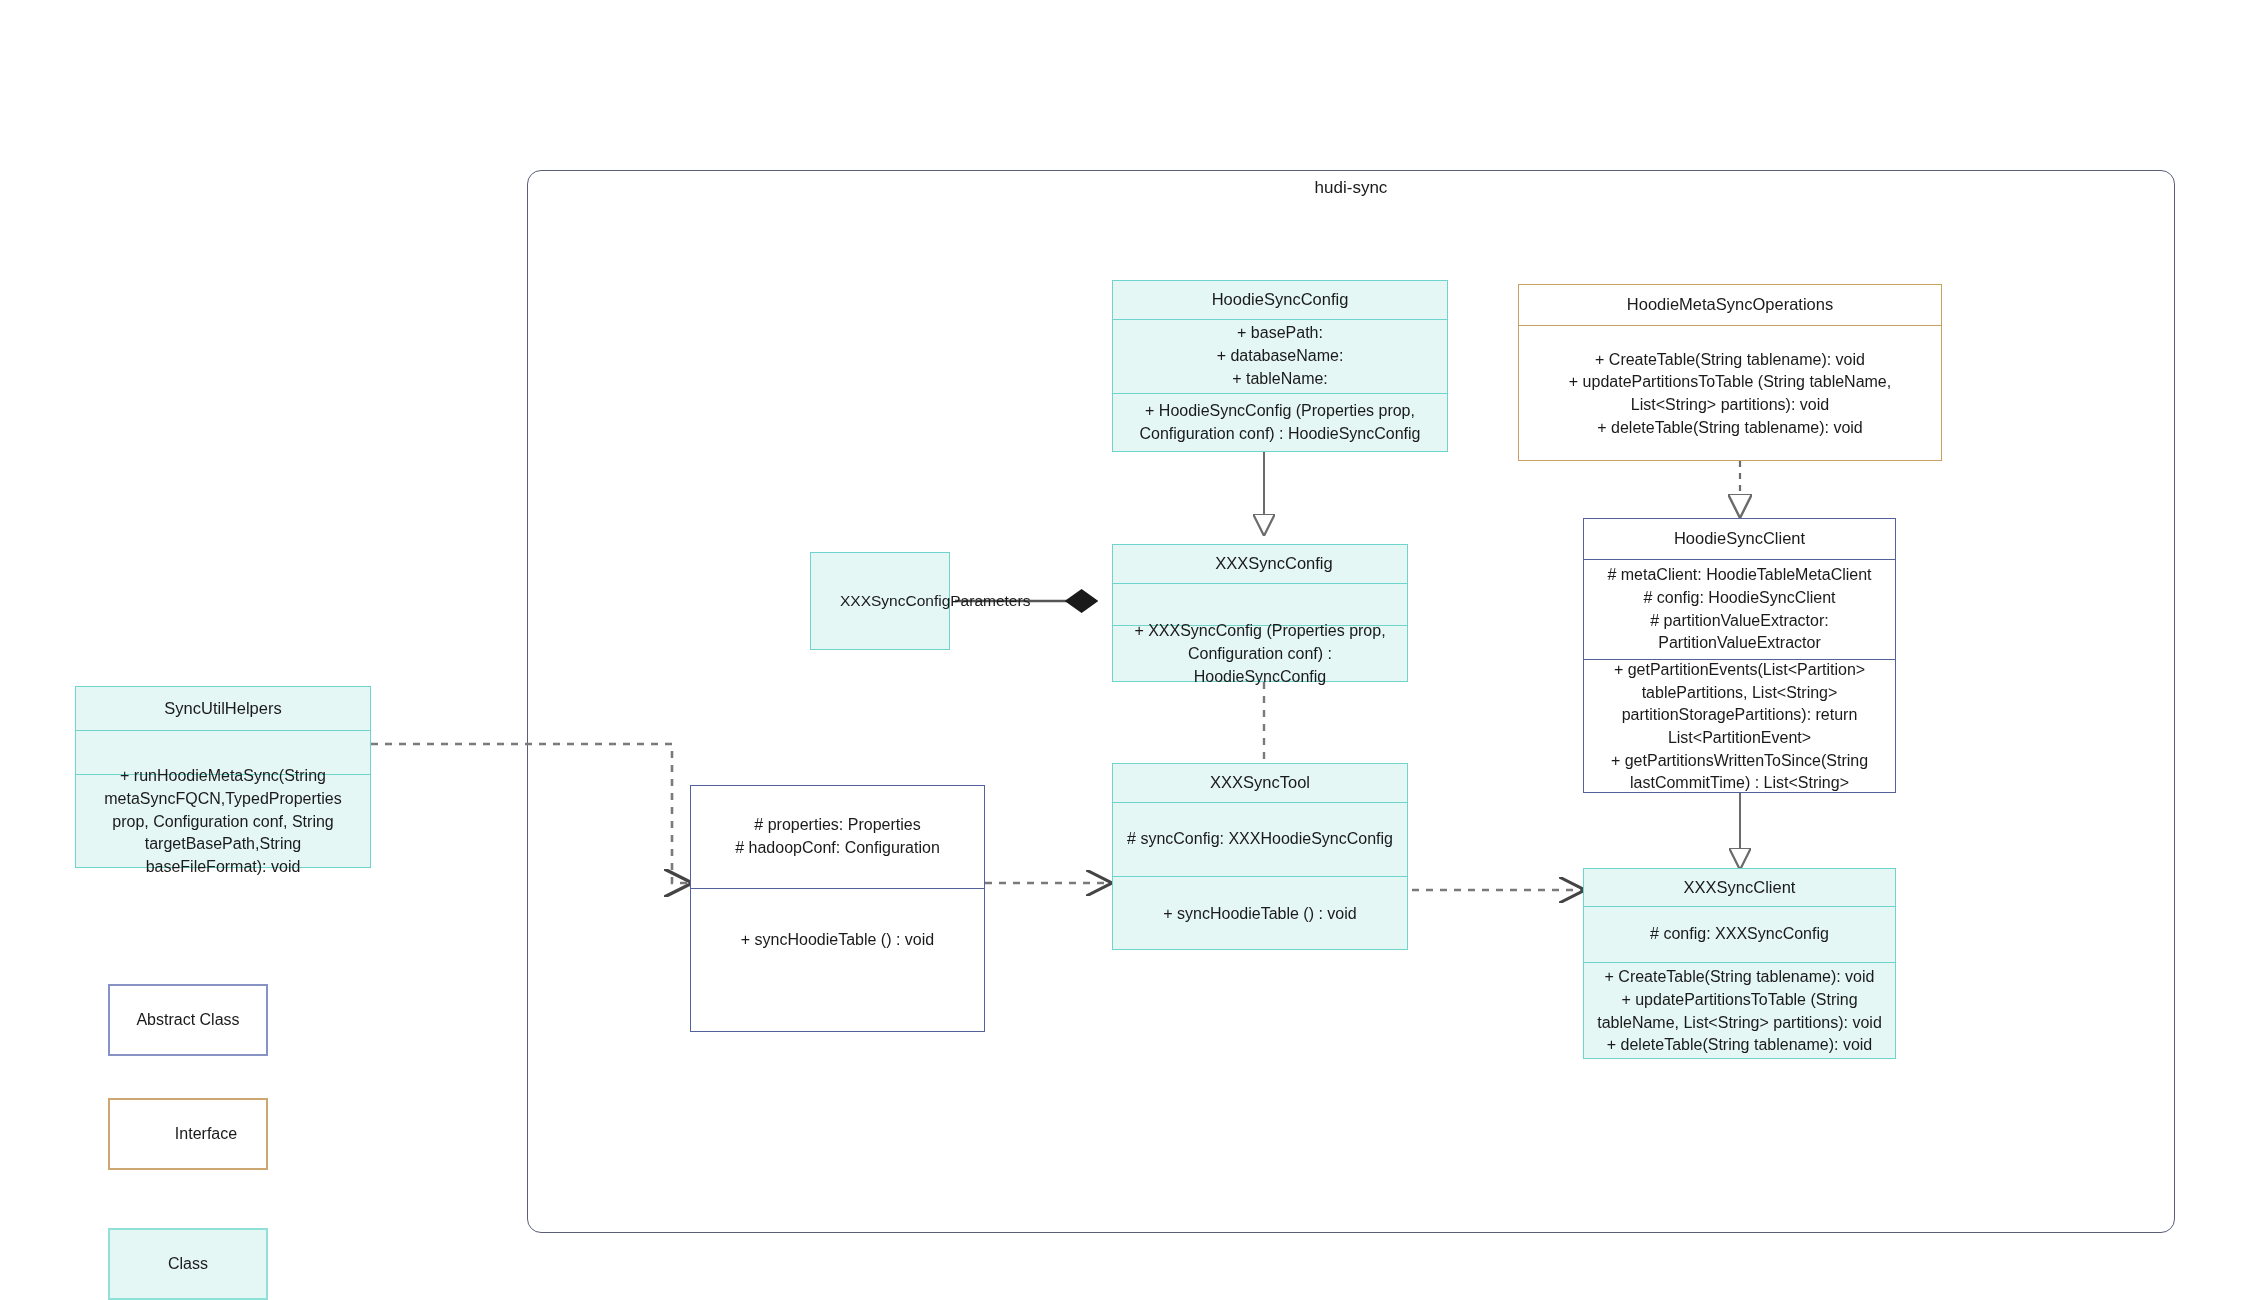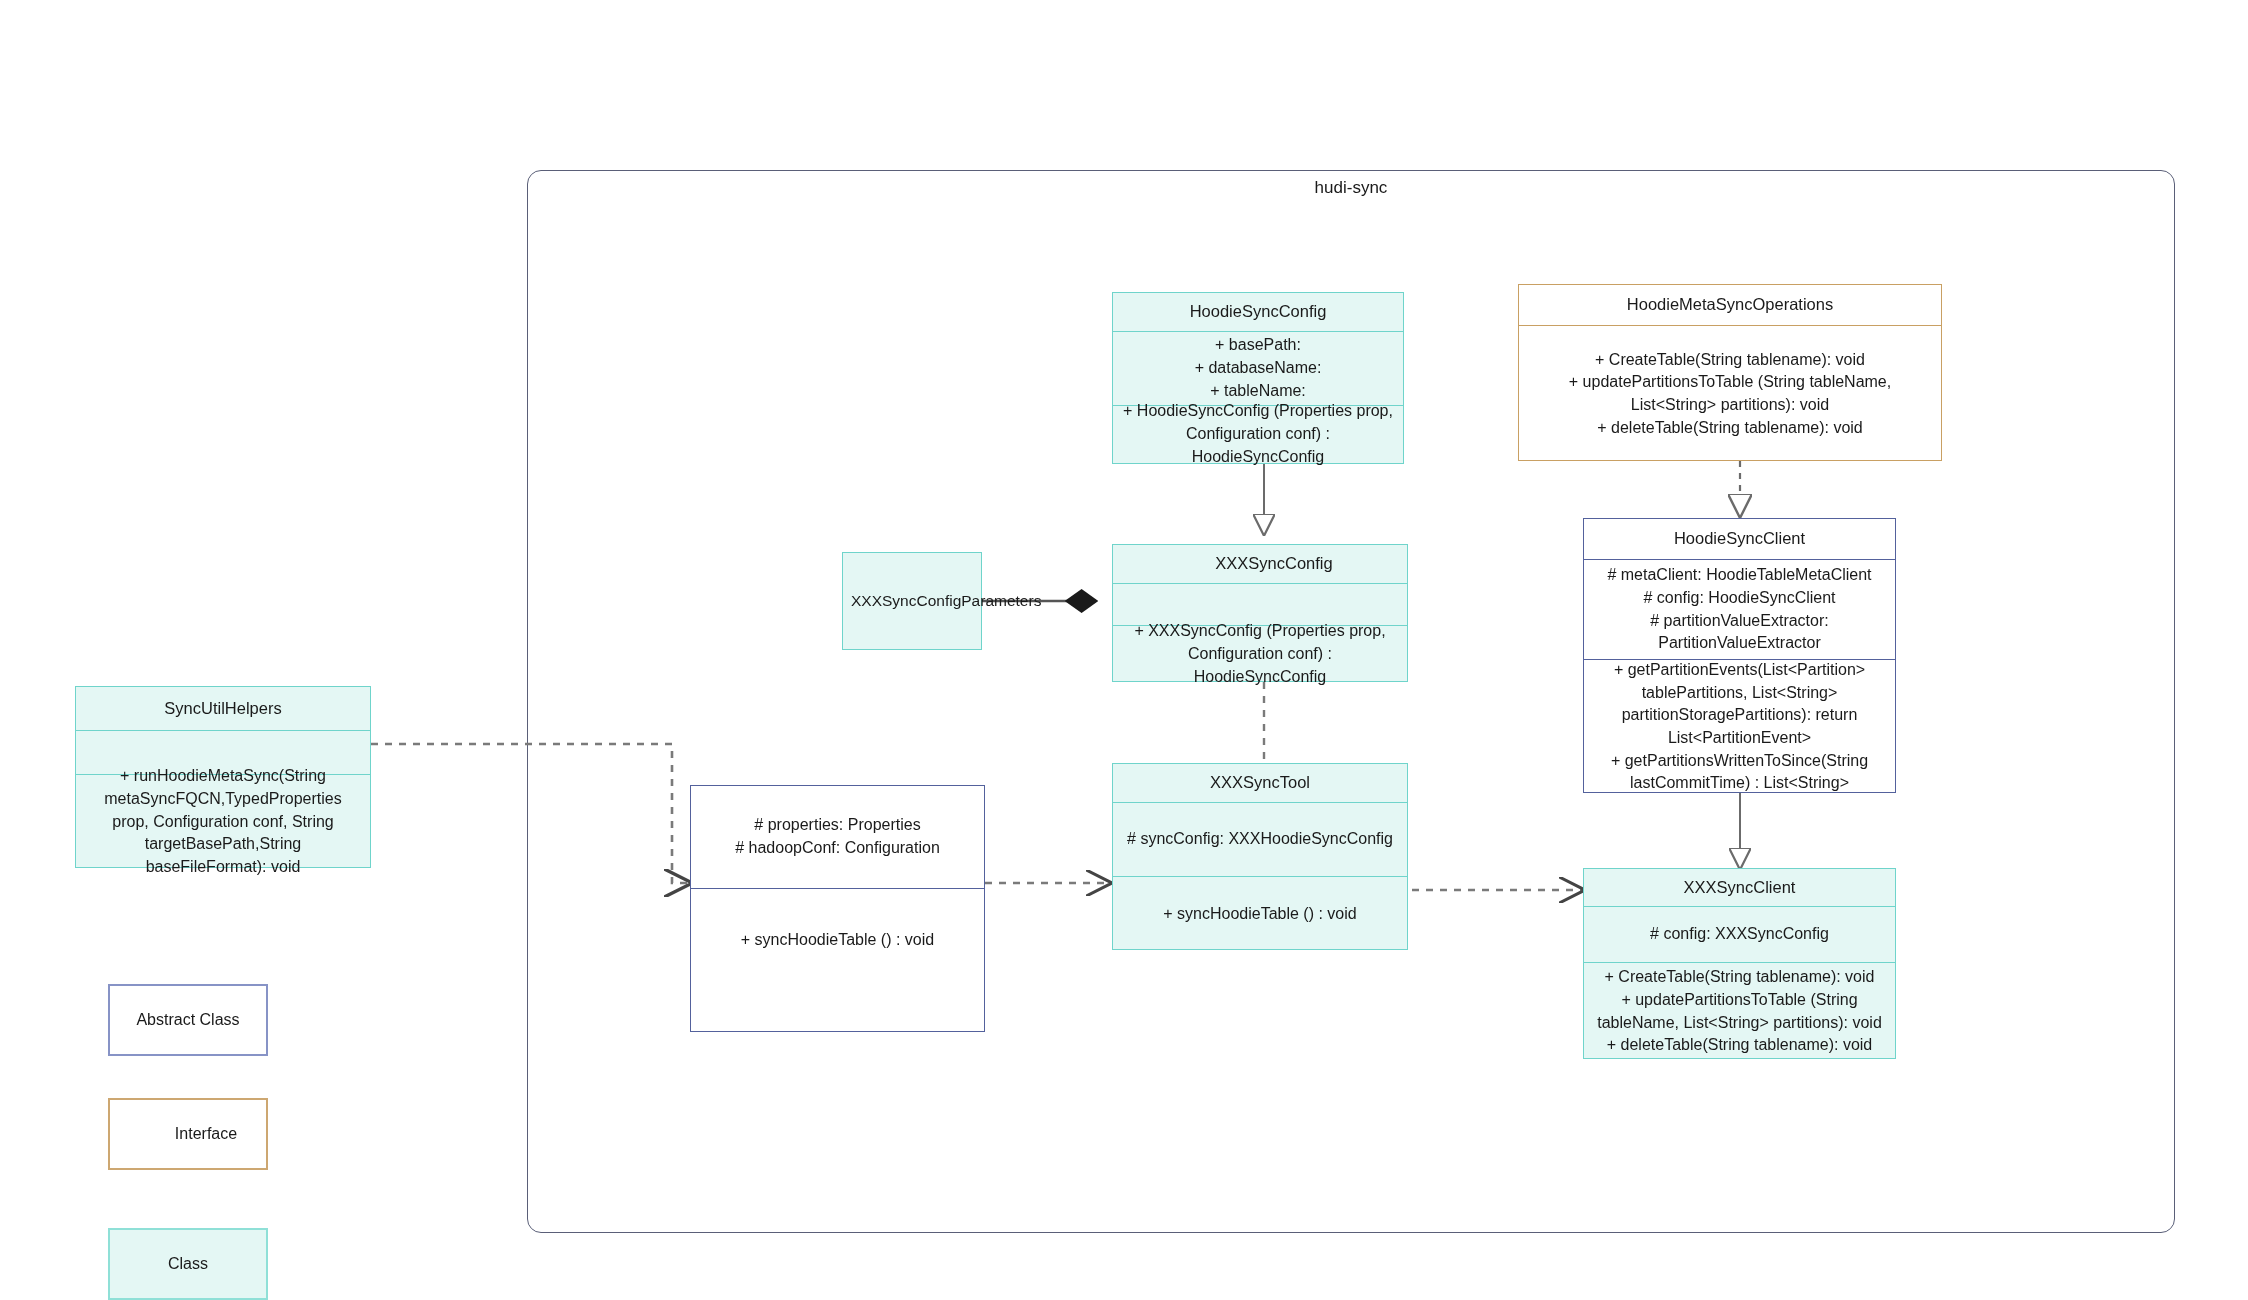--- a/index.html
+++ b/index.html
@@ -142,42 +142,42 @@
 
     <g>
       <line x1="985" y1="883" x2="1110" y2="883" stroke="#7a7a7a" stroke-width="2.4" stroke-dasharray="7 7" marker-end="url(#openArrow)"></line>
     </g>
 
     <g>
       <line x1="1412" y1="890" x2="1583" y2="890" stroke="#7a7a7a" stroke-width="2.4" stroke-dasharray="7 7" marker-end="url(#openArrow)"></line>
     </g>
   </svg>
 
-  <div class="uml" style="left:1112px; top:292px; width:292px; height:172px;">
+  <div class="uml" style="left:1112px; top:280px; width:336px; height:172px;">
     <div class="sec name" style="height:38px;">HoodieSyncConfig</div>
     <div class="sec" style="height:74px;justify-content:center;">
       <div>+    basePath:</div>
       <div>+   databaseName:</div>
       <div>+    tableName:</div>
     </div>
     <div class="sec" style="height:58px;">
       <div>+   HoodieSyncConfig (Properties prop, Configuration conf) : HoodieSyncConfig</div>
     </div>
   </div>
 
   <div class="uml iface" style="left:1518px; top:284px; width:424px; height:177px;">
     <div class="sec name" style="height:40px;">HoodieMetaSyncOperations</div>
     <div class="sec" style="height:137px;">
       <div>+    CreateTable(String tablename): void</div>
       <div>+   updatePartitionsToTable (String tableName, List&lt;String&gt; partitions): void</div>
       <div>+    deleteTable(String tablename): void</div>
     </div>
   </div>
 
-  <div class="uml" style="left:842px; top:552px; width:140px; height:98px;">
+  <div class="uml" style="left:810px; top:552px; width:140px; height:98px;padding-left:21px;">
     <div class="sec name" style="height:100%; font-size:15.5px;">XXXSyncConfigParameters</div>
   </div>
 
   <div class="uml" style="left:1112px; top:544px; width:296px; height:138px;">
     <div class="sec name" style="height:38px;margin-left:28px;">XXXSyncConfig</div>
     <div class="sec" style="height:42px;">
       <div></div>
     </div>
     <div class="sec" style="height:58px;">
       <div>+   XXXSyncConfig (Properties prop, Configuration conf) : HoodieSyncConfig</div>

